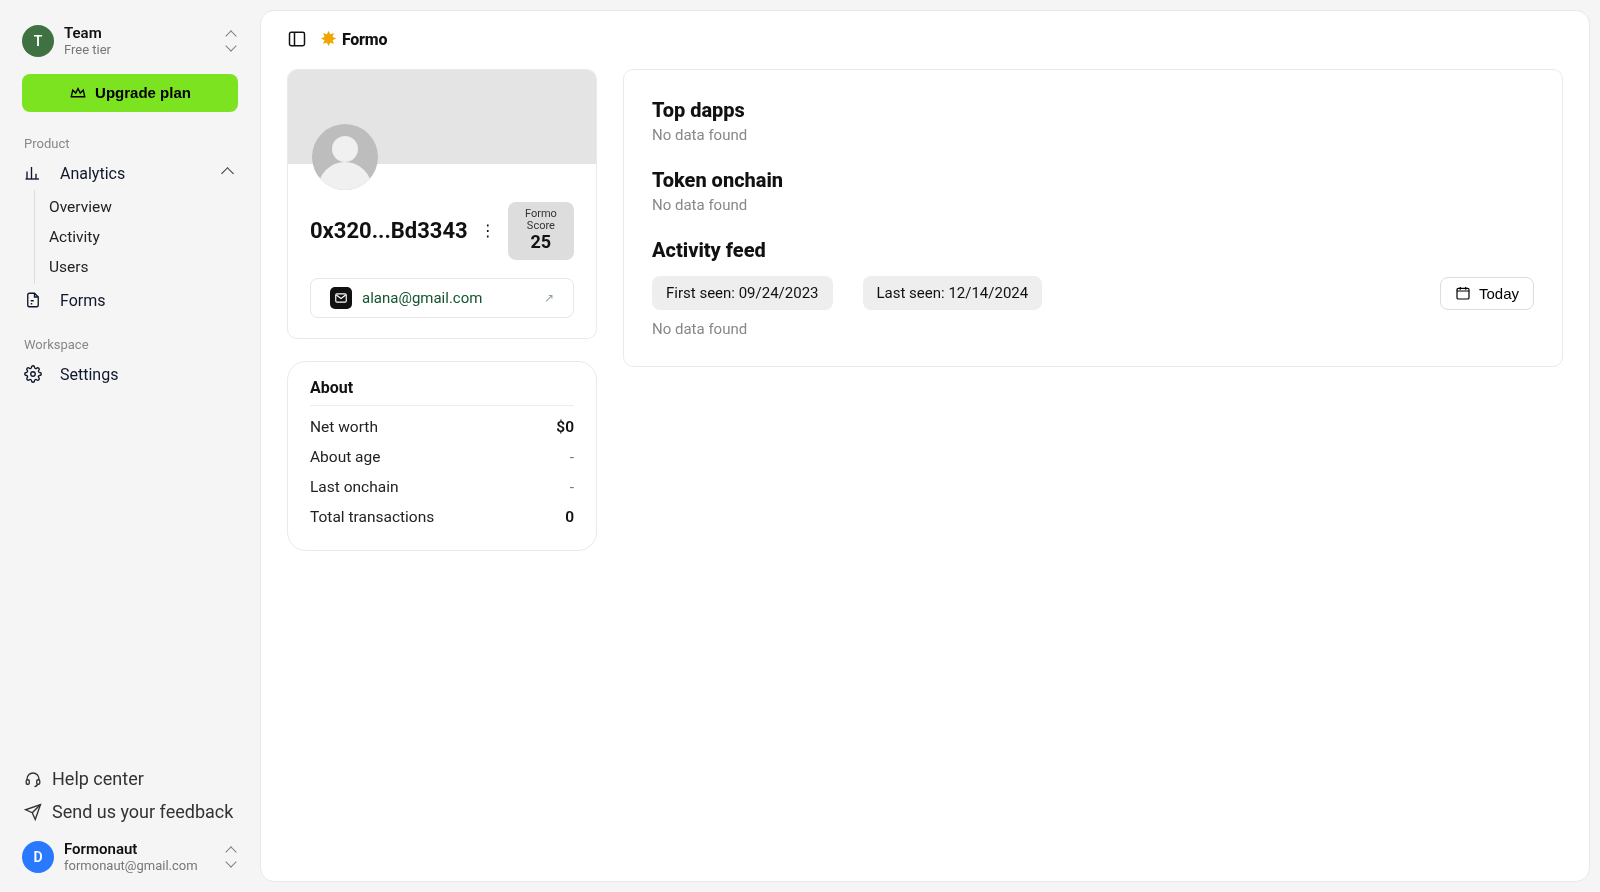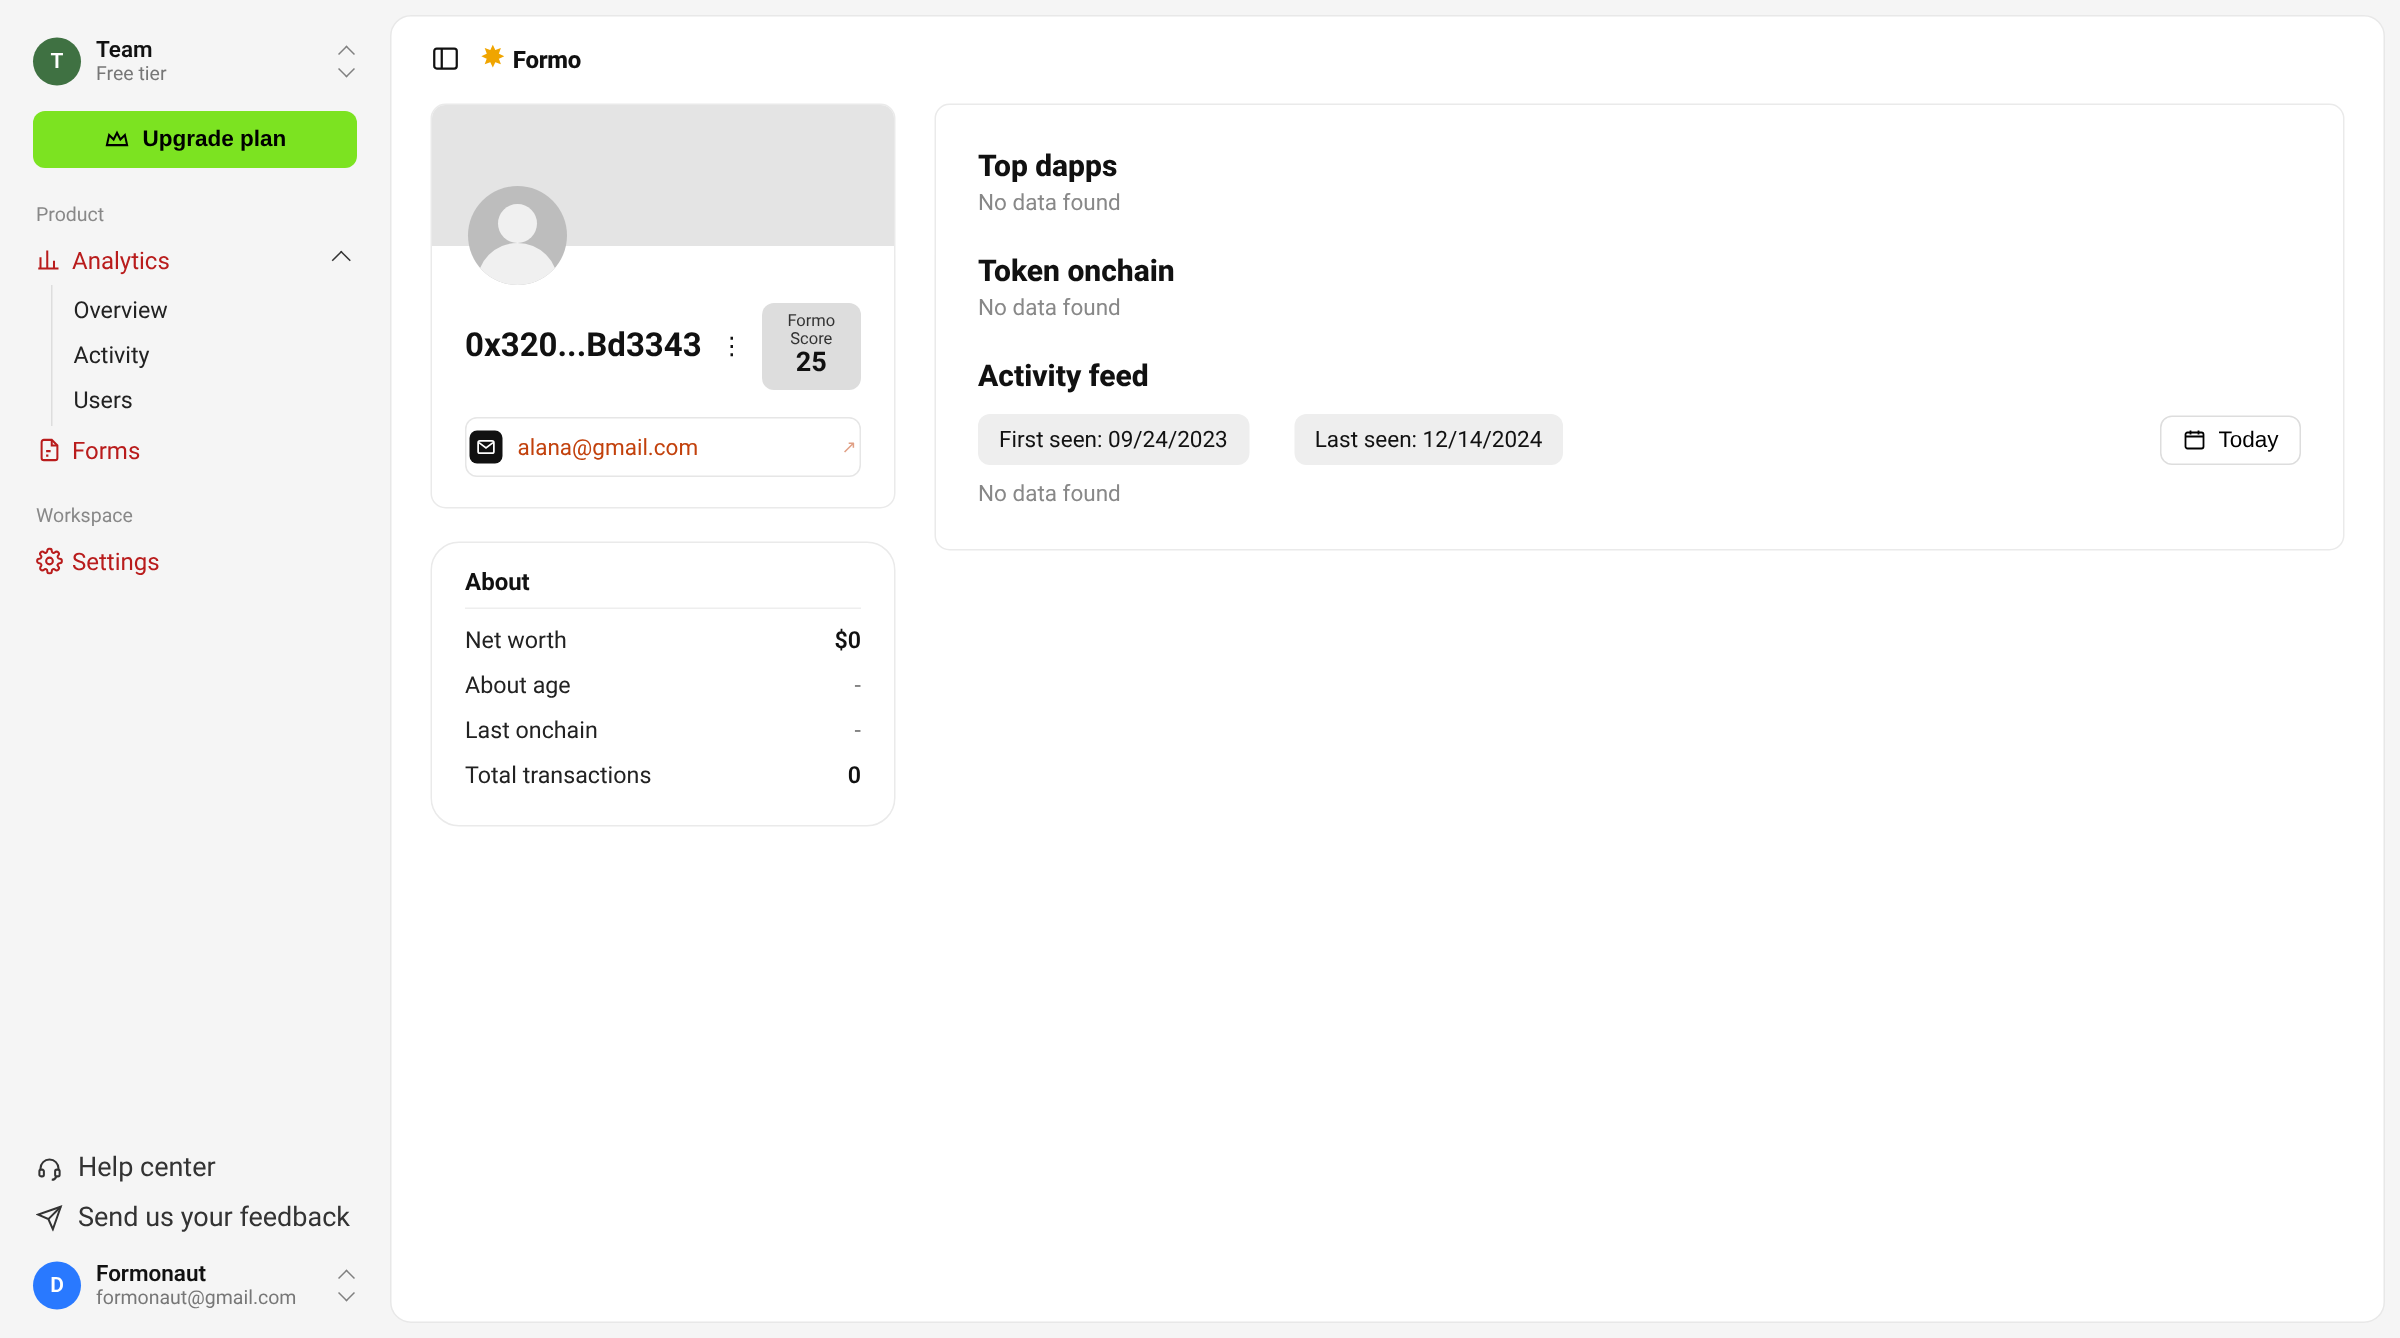--- a/index.html
+++ b/index.html
@@ -65,26 +65,26 @@
     font-weight: 600; font-size: 15px;
     cursor: pointer;
   }
 
   .section-label {
     color: #888; font-size: 13px;
     padding: 6px 12px;
   }
 
   .nav-item {
-    display: flex; align-items: center; gap: 6px;
+    display: flex; align-items: center; gap: 18px;
     padding: 7px 12px;
     border-radius: 6px;
     font-size: 16px;
     cursor: pointer;
-    color: #b91c1c;
+    color: #0f172a;
   }
   .nav-item .spacer { flex: 1; }
   .chevron {
     width: 9px; height: 9px;
     border: 1.7px solid #333;
     border-left: none; border-bottom: none;
     transform: rotate(-45deg);
     margin-right: 4px;
   }
 
@@ -204,23 +204,23 @@
     text-align: center;
     line-height: 1.1;
   }
   .score-label { font-size: 11px; color: #333; }
   .score-val { font-size: 18px; font-weight: 700; }
 
   .email-pill {
     margin-top: 18px;
     border: 1px solid #e6e6e6;
     border-radius: 8px;
-    padding: 8px 2px;
+    padding: 8px 19px;
     display: flex; align-items: center; gap: 10px;
-    color: #c2410c; font-size: 15px; justify-content: flex-end;
+    color: #14532d; font-size: 15px; justify-content: flex-end;
   }
   .email-icon {
     width: 22px; height: 22px;
     background: #111; color: #fff;
     border-radius: 5px;
     display: flex; align-items: center; justify-content: center;
   }
   .email-arrow { margin-left: auto; opacity: .5; font-size: 12px; cursor: pointer; }
 
   

